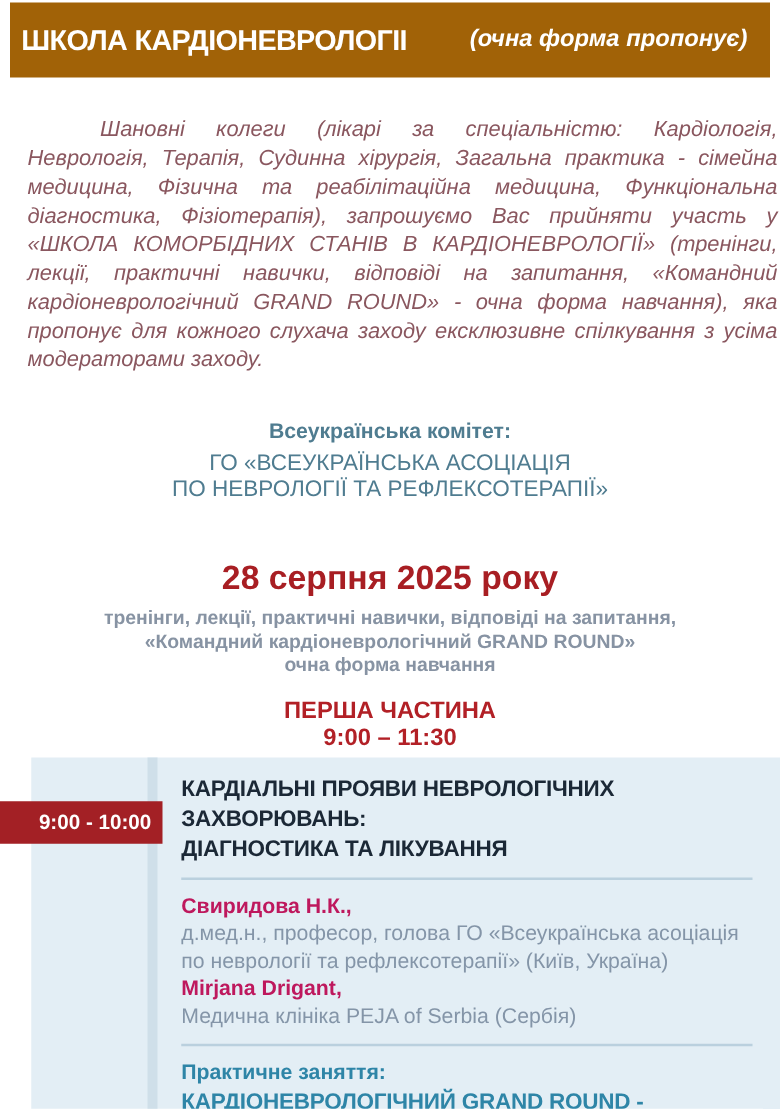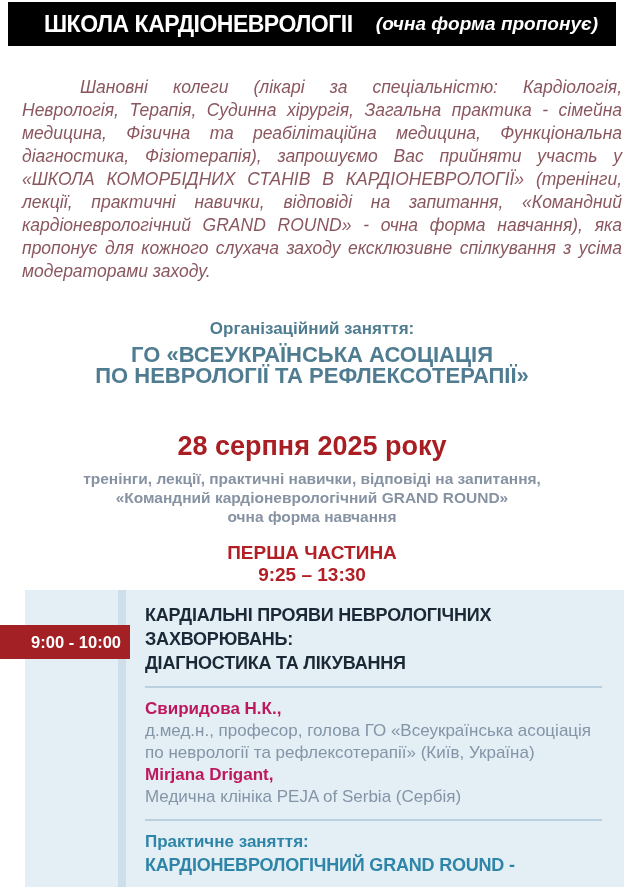--- a/index.html
+++ b/index.html
@@ -5,24 +5,24 @@
   html,body { margin:0; padding:0; }
   body {
     width:624px; height:887px;
     background:#ffffff;
     font-family:"Liberation Sans","DejaVu Sans",sans-serif;
     position:relative; overflow:hidden;
   }
 
   
   .banner {
-    margin:2px 8px 0 8px; height:44px;
-    background:#000000;
+    margin:2px 8px 0 8px; height:60px;
+    background:#a16207;
     display:flex; align-items:center; justify-content:space-between;
-    padding:0 18px 0 36px; box-sizing:border-box;
+    padding:0 18px 0 9px; box-sizing:border-box;
   }
   .banner-title {
     color:#ffffff; font-weight:bold; font-size:23px; letter-spacing:-0.5px;
   }
   .banner-subtitle {
     color:#ffffff; font-weight:bold; font-style:italic; font-size:19px;
   }
 
   
   .intro {
@@ -33,21 +33,21 @@
     text-align:justify; text-indent:58px;
   }
 
   
   .committee { margin-top:36px; text-align:center; }
   .committee-label {
     color:#4f7c90; font-weight:bold; font-size:17px;
   }
   .committee-name {
     margin-top:5px;
-    color:#4f7c90; font-weight:bold; font-size:22px; line-height:21px;
+    color:#4f7c90; font-weight:normal; font-size:18px; line-height:21px;
   }
 
   
   .date-block { margin-top:44px; text-align:center; }
   .event-date {
     color:#a81e23; font-weight:bold; font-size:27px; line-height:32px;
   }
   .event-desc {
     margin-top:7px;
     color:#8793a3; font-weight:bold; font-size:15.5px; line-height:19px;
@@ -112,39 +112,39 @@
 <body>
 
 <div class="banner">
   <span class="banner-title">ШКОЛА КАРДІОНЕВРОЛОГІІ</span>
   <span class="banner-subtitle">(очна форма пропонує)</span>
 </div>
 
 <p class="intro">Шановні колеги (лікарі за спеціальністю: Кардіологія, Неврологія, Терапія, Судинна хірургія, Загальна практика - сімейна медицина, Фізична та реабілітаційна медицина, Функціональна діагностика, Фізіотерапія), запрошуємо Вас прийняти участь у «ШКОЛА КОМОРБІДНИХ СТАНІВ В КАРДІОНЕВРОЛОГІЇ» (тренінги, лекції, практичні навички, відповіді на запитання, «Командний кардіоневрологічний GRAND ROUND» - очна форма навчання), яка пропонує для кожного слухача заходу ексклюзивне спілкування з усіма модераторами заходу.</p>
 
 <div class="committee">
-  <div class="committee-label">Організаційний заняття:</div>
+  <div class="committee-label">Всеукраїнська комітет:</div>
   <div class="committee-name">
     <div>ГО «ВСЕУКРАЇНСЬКА АСОЦІАЦІЯ</div>
     <div>ПО НЕВРОЛОГІЇ ТА РЕФЛЕКСОТЕРАПІЇ»</div>
   </div>
 </div>
 
 <div class="date-block">
   <div class="event-date">28 серпня 2025 року</div>
   <div class="event-desc">
     <div>тренінги, лекції,  практичні навички, відповіді на запитання,</div>
     <div>«Командний кардіоневрологічний GRAND ROUND»</div>
     <div>очна форма навчання</div>
   </div>
 </div>
 
 <div class="part-block">
   <div class="part-title">ПЕРША ЧАСТИНА</div>
-  <div class="part-time">9:25 – 13:30</div>
+  <div class="part-time">9:00 – 11:30</div>
 </div>
 
 <div class="panel">
   <div class="panel-strip"></div>
   <div class="time-badge">9:00 - 10:00</div>
 
   <div class="panel-content">
     <div class="session-title">
       <div>КАРДІАЛЬНІ ПРОЯВИ НЕВРОЛОГІЧНИХ ЗАХВОРЮВАНЬ:</div>
       <div>ДІАГНОСТИКА ТА ЛІКУВАННЯ</div>

